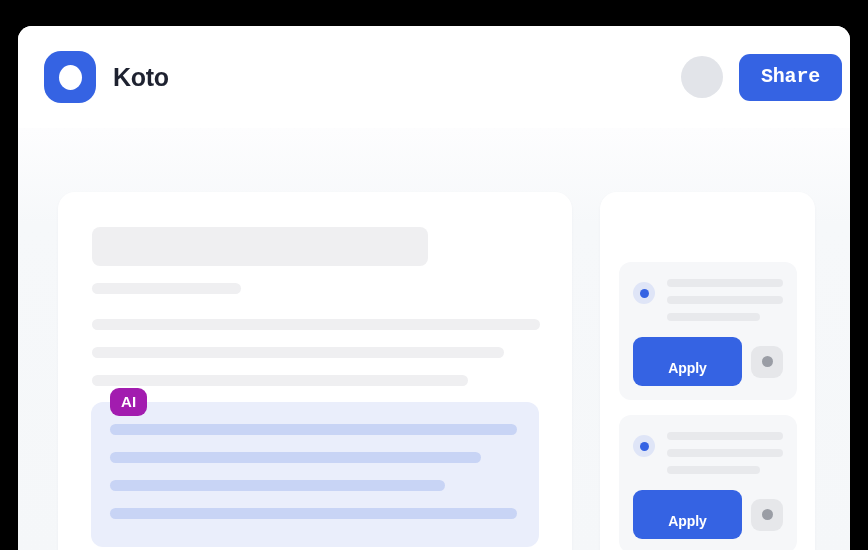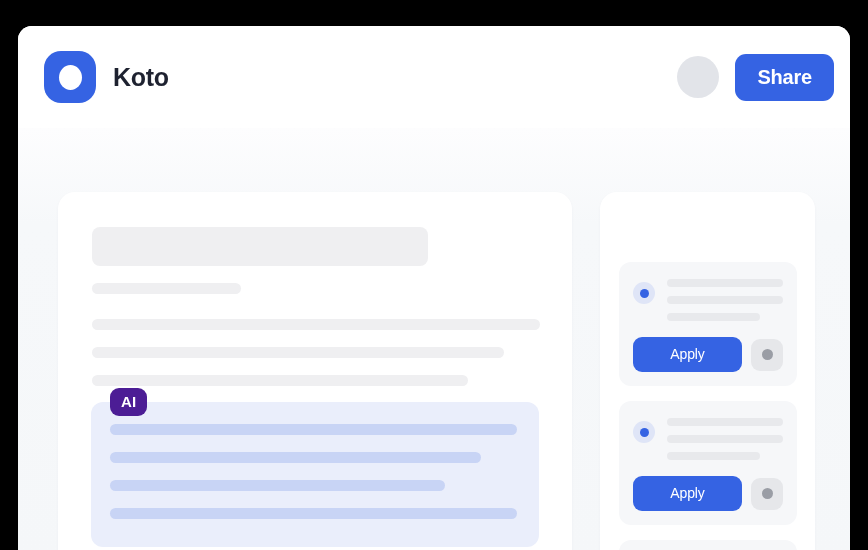--- a/index.html
+++ b/index.html
@@ -26,21 +26,21 @@
 
   
   #app-header {
     position: absolute;
     left: 0; top: 0;
     width: 832px;
     height: 102px;
     background: #ffffff;
     display: flex;
     align-items: center;
-    padding: 0 16px 0 26px;
+    padding: 0 8px 0 26px;
   }
 
   .brand { display: flex; align-items: center; gap: 17px; }
 
   .logo-mark {
     width: 52px; height: 52px;
     background: #3563e3;
     border-radius: 17px;
     display: flex; align-items: center; justify-content: center;
     flex: 0 0 auto;
@@ -67,21 +67,21 @@
     width: 42px; height: 42px;
     border-radius: 50%;
     background: #e2e4e9;
   }
 
   #share-button {
     background: #3563e3;
     color: #ffffff;
     border: none;
     border-radius: 11px;
-    font-family: Liberation Sans, sans-serif;
+    font-family: Liberation Mono, monospace;
     font-size: 20px;
     font-weight: bold;
     letter-spacing: -0.2px;
     padding: 13px 22px 14px;
     cursor: pointer;
     line-height: 1;
   }
 
   
   #app-body {
@@ -126,21 +126,21 @@
     position: absolute;
     left: 33px; top: 210px;
     width: 448px;
     height: 145px;
     background: #eaeefb;
     border-radius: 12px;
   }
   #ai-badge {
     position: absolute;
     left: 19px; top: -14px;
-    background: #4c1d95;
+    background: #a21caf;
     color: #ffffff;
     font-size: 15px;
     font-weight: bold;
     letter-spacing: 0.2px;
     padding: 6px 11px 7px;
     border-radius: 9px;
     line-height: 1;
   }
   .sk-blue { background: #c8d4f5; border-radius: 6px; position: absolute; height: 11px; }
   #ai-line-1 { left: 19px; top: 22px; width: 407px; }
@@ -215,23 +215,23 @@
   .card-actions { display: flex; align-items: center; gap: 9px; margin-top: 7px; }
 
   .apply-button {
     flex: 1;
     background: #3563e3;
     color: #ffffff;
     border: none;
     border-radius: 9px;
     font-family: "Liberation Sans", sans-serif;
     font-size: 14px;
-    font-weight: normal;
+    font-weight: bold;
     letter-spacing: -0.1px;
-    padding: 10px 0 11px;
+    padding: 24px 0 11px;
     cursor: pointer;
     line-height: 1;
   }
 
   .dismiss-button {
     width: 32px; height: 32px;
     background: #e6e7ea;
     border: none;
     border-radius: 9px;
     display: flex; align-items: center; justify-content: center;

